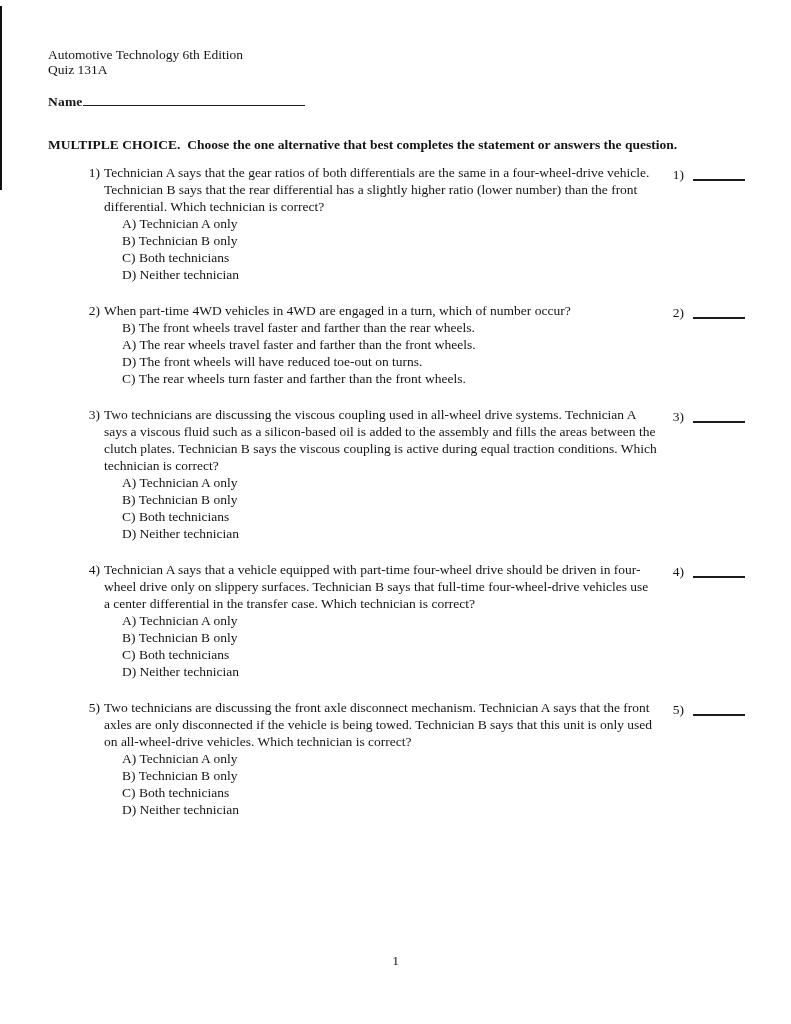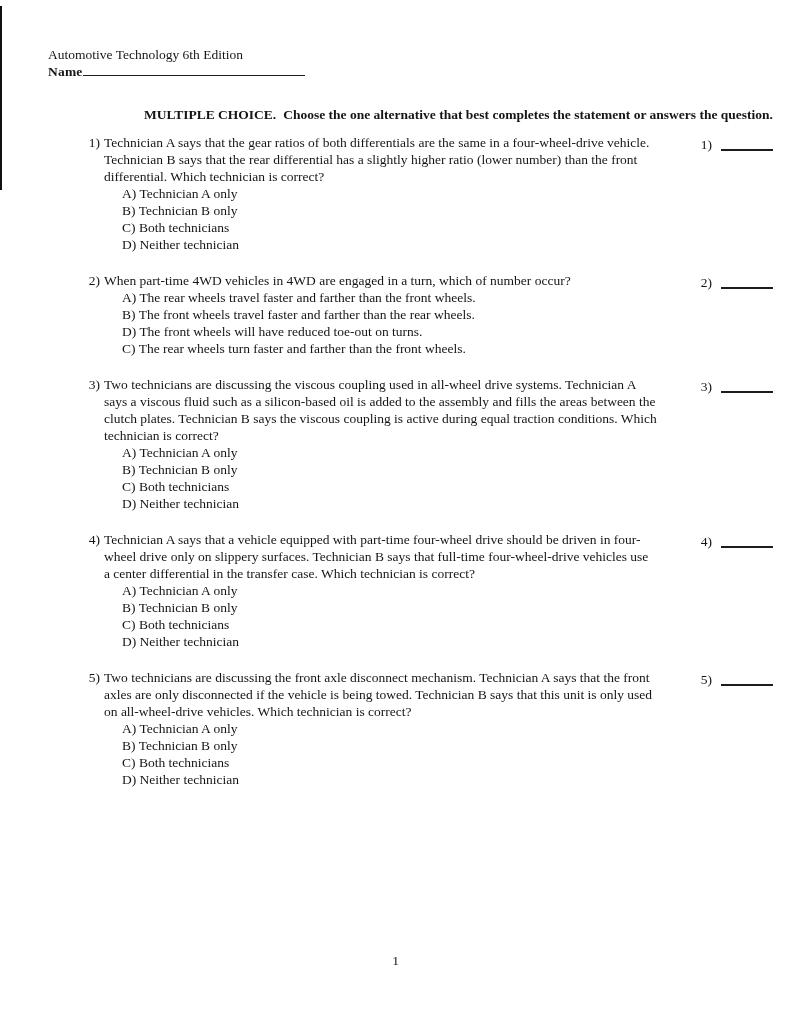--- a/index.html
+++ b/index.html
@@ -6,45 +6,44 @@
   html, body { background: #ffffff; }
   .page {
     position: relative;
     width: 791px;
     height: 1024px;
     background: #ffffff;
     color: #151515;
     font-family: "Liberation Serif", "DejaVu Serif", serif;
     font-size: 13.5px;
     line-height: 17px;
-    padding: 47px 18px 0 48px;
+    padding: 47px 46px 0 48px;
     overflow: hidden;
   }
   .scan-artifact {
     position: absolute;
     left: 0;
     top: 6px;
     width: 2px;
     height: 184px;
     background: #111111;
   }
   .doc-header { line-height: 15px; }
-  .name-row { height: 18px; }
+  .name-row { margin-top: 15px; height: 18px; }
   .name-label { font-weight: bold; letter-spacing: 0.2px; }
   .name-blank {
     display: inline-block;
     width: 222px;
     height: 14px;
     border-bottom: 1.5px solid #1c1c1c;
     vertical-align: baseline;
   }
   .instructions {
     margin-top: 26px;
     font-weight: bold;
-    text-align: right;
   }
   .instructions .prefix { margin-right: 7px; }
   .questions { margin-top: 11px; }
   .question {
     display: flex;
     align-items: flex-start;
     margin-bottom: 19px;
   }
   .q-num {
     flex: none;
@@ -77,20 +76,21 @@
   }
 </style>
 </head>
 <body>
 
 <div class="page">
   <div class="scan-artifact"></div>
 
   <div class="doc-header">
     <div>Automotive Technology 6th Edition</div>
+    <div>Quiz 131A</div>
   </div>
 
   <div class="name-row">
     <span class="name-label">Name</span><span class="name-blank"></span>
   </div>
 
   <div class="instructions">
     <span class="prefix">MULTIPLE CHOICE.</span><span>Choose the one alternative that best completes the statement or answers the question.</span>
   </div>
 
@@ -111,22 +111,22 @@
         <span>1)</span>
         <span class="ans-blank"></span>
       </div>
     </div>
 
     <div class="question">
       <div class="q-num">2)</div>
       <div class="q-body">
         <div class="q-text">When part-time 4WD vehicles in 4WD are engaged in a turn, which of number occur?</div>
         <div class="q-options">
+          <div class="option">B) The front wheels travel faster and farther than the rear wheels.</div>
           <div class="option">A) The rear wheels travel faster and farther than the front wheels.</div>
-          <div class="option">B) The front wheels travel faster and farther than the rear wheels.</div>
           <div class="option">D) The front wheels will have reduced toe-out on turns.</div>
           <div class="option">C) The rear wheels turn faster and farther than the front wheels.</div>
         </div>
       </div>
       <div class="q-answer">
         <span>2)</span>
         <span class="ans-blank"></span>
       </div>
     </div>
 

